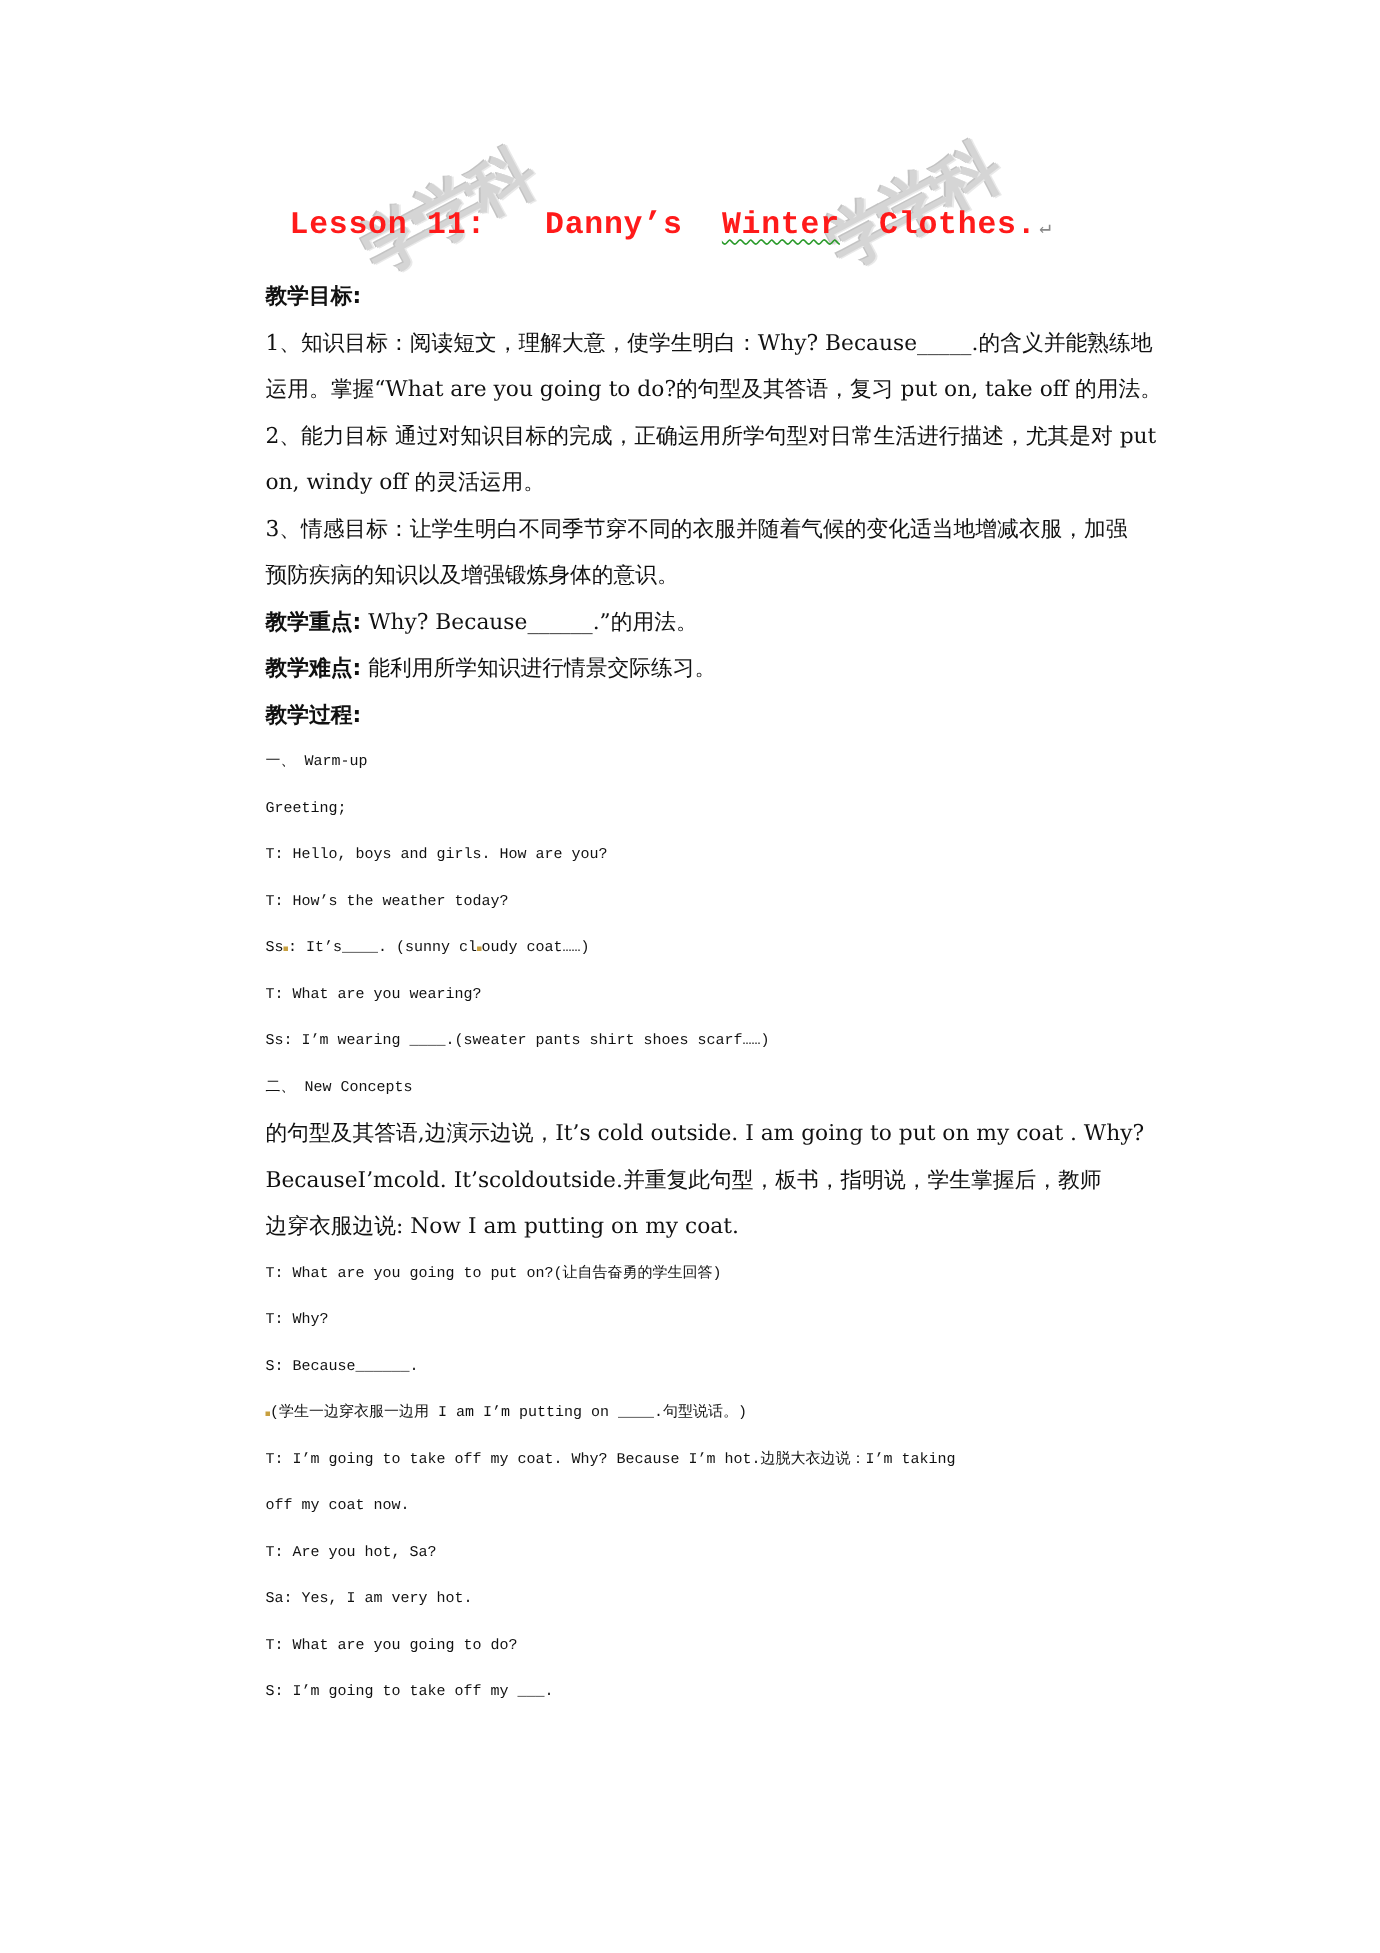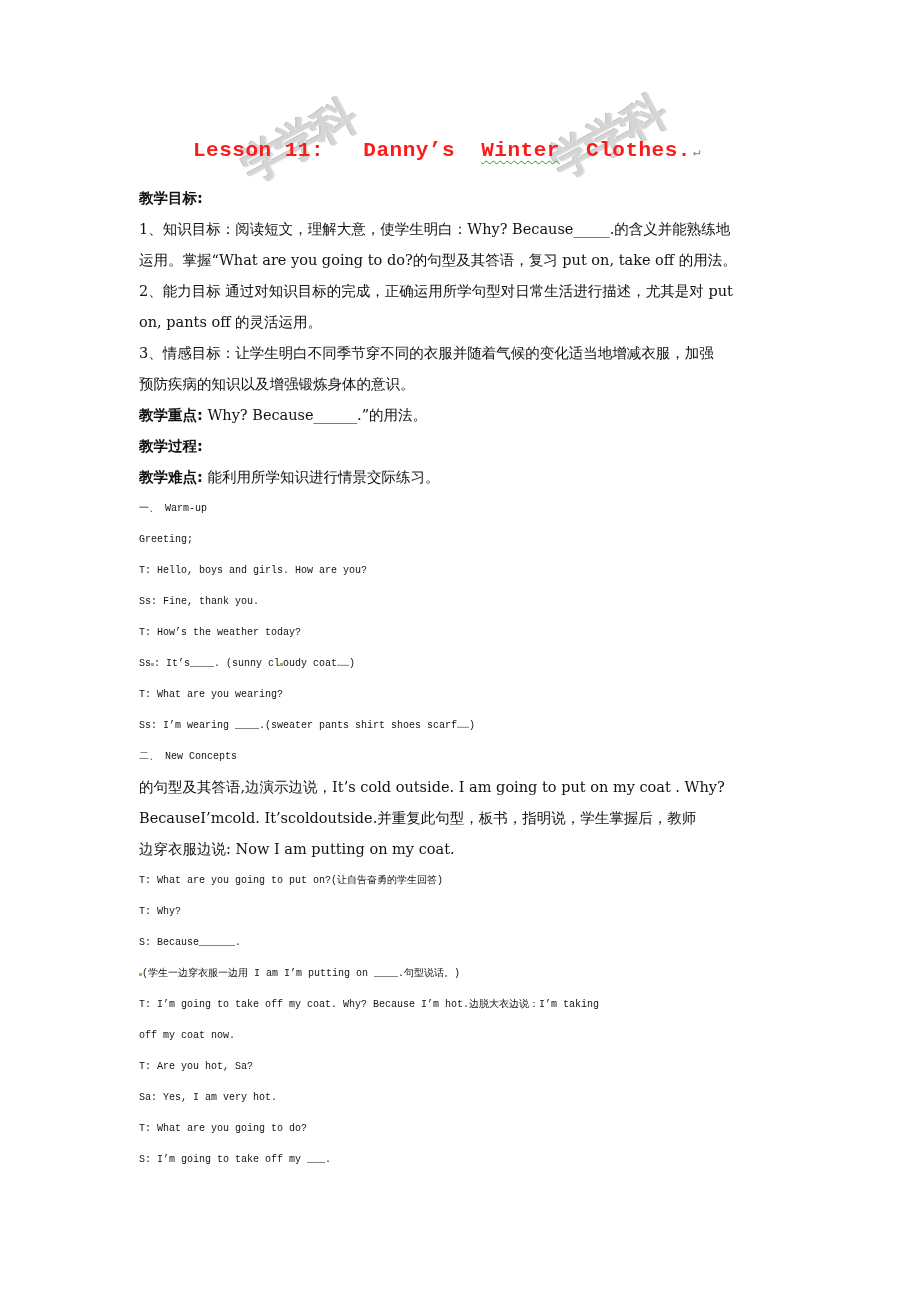--- a/index.html
+++ b/index.html
@@ -66,20 +66,21 @@
       top: 183px;
       width: 680px;
       z-index: 2;
     }
     .line {
       height: 31px;
       line-height: 31px;
       font-size: 14.5px;
       white-space: nowrap;
       font-family: "DejaVu Serif", "Liberation Serif", serif;
+      margin-left: 38px;
     }
     .line.mono {
       font-family: "Liberation Mono", "DejaVu Sans Mono", monospace;
       font-size: 10px;
     }
     .bold-label {
       font-weight: bold;
       font-family: "DejaVu Sans", "Liberation Sans", sans-serif;
     }
     .mark {
@@ -99,32 +100,31 @@
   <div class="watermark wm-right">学学科</div>
 
   <div class="title"><span>Lesson 11:   Danny’s  </span><span class="squiggle">Winter</span><span>  Clothes.</span><span class="para-mark">↵</span></div>
 
   <div class="content">
 
     <div class="line bold-label">教学目标:</div>
     <div class="line">1、知识目标：阅读短文，理解大意，使学生明白：Why? Because_____.的含义并能熟练地</div>
     <div class="line">运用。掌握“What are you going to do?的句型及其答语，复习 put on, take off 的用法。</div>
     <div class="line">2、能力目标 通过对知识目标的完成，正确运用所学句型对日常生活进行描述，尤其是对 put</div>
-    <div class="line">on, pants off 的灵活运用。</div>
+    <div class="line">on, windy off 的灵活运用。</div>
     <div class="line">3、情感目标：让学生明白不同季节穿不同的衣服并随着气候的变化适当地增减衣服，加强</div>
     <div class="line">预防疾病的知识以及增强锻炼身体的意识。</div>
 
     <div class="line"><span class="bold-label">教学重点:</span><span> Why? Because______.”的用法。</span></div>
+    <div class="line"><span class="bold-label">教学难点:</span><span> 能利用所学知识进行情景交际练习。</span></div>
     <div class="line bold-label">教学过程:</div>
-    <div class="line"><span class="bold-label">教学难点:</span><span> 能利用所学知识进行情景交际练习。</span></div>
 
     <div class="line mono">一、 Warm-up</div>
     <div class="line mono">Greeting;</div>
     <div class="line mono">T: Hello, boys and girls. How are you?</div>
-    <div class="line mono">Ss: Fine, thank you.</div>
     <div class="line mono">T: How’s the weather today?</div>
     <div class="line mono"><span>Ss</span><span class="mark"></span><span>: It’s____. (sunny cl</span><span class="mark"></span><span>oudy coat……)</span></div>
     <div class="line mono">T: What are you wearing?</div>
     <div class="line mono">Ss: I’m wearing ____.(sweater pants shirt shoes scarf……)</div>
 
     <div class="line mono">二、 New Concepts</div>
     <div class="line">的句型及其答语,边演示边说，It’s cold outside. I am going to put on my coat . Why?</div>
     <div class="line">BecauseI’mcold. It’scoldoutside.并重复此句型，板书，指明说，学生掌握后，教师</div>
     <div class="line">边穿衣服边说: Now I am putting on my coat.</div>
     <div class="line mono">T: What are you going to put on?(让自告奋勇的学生回答)</div>

